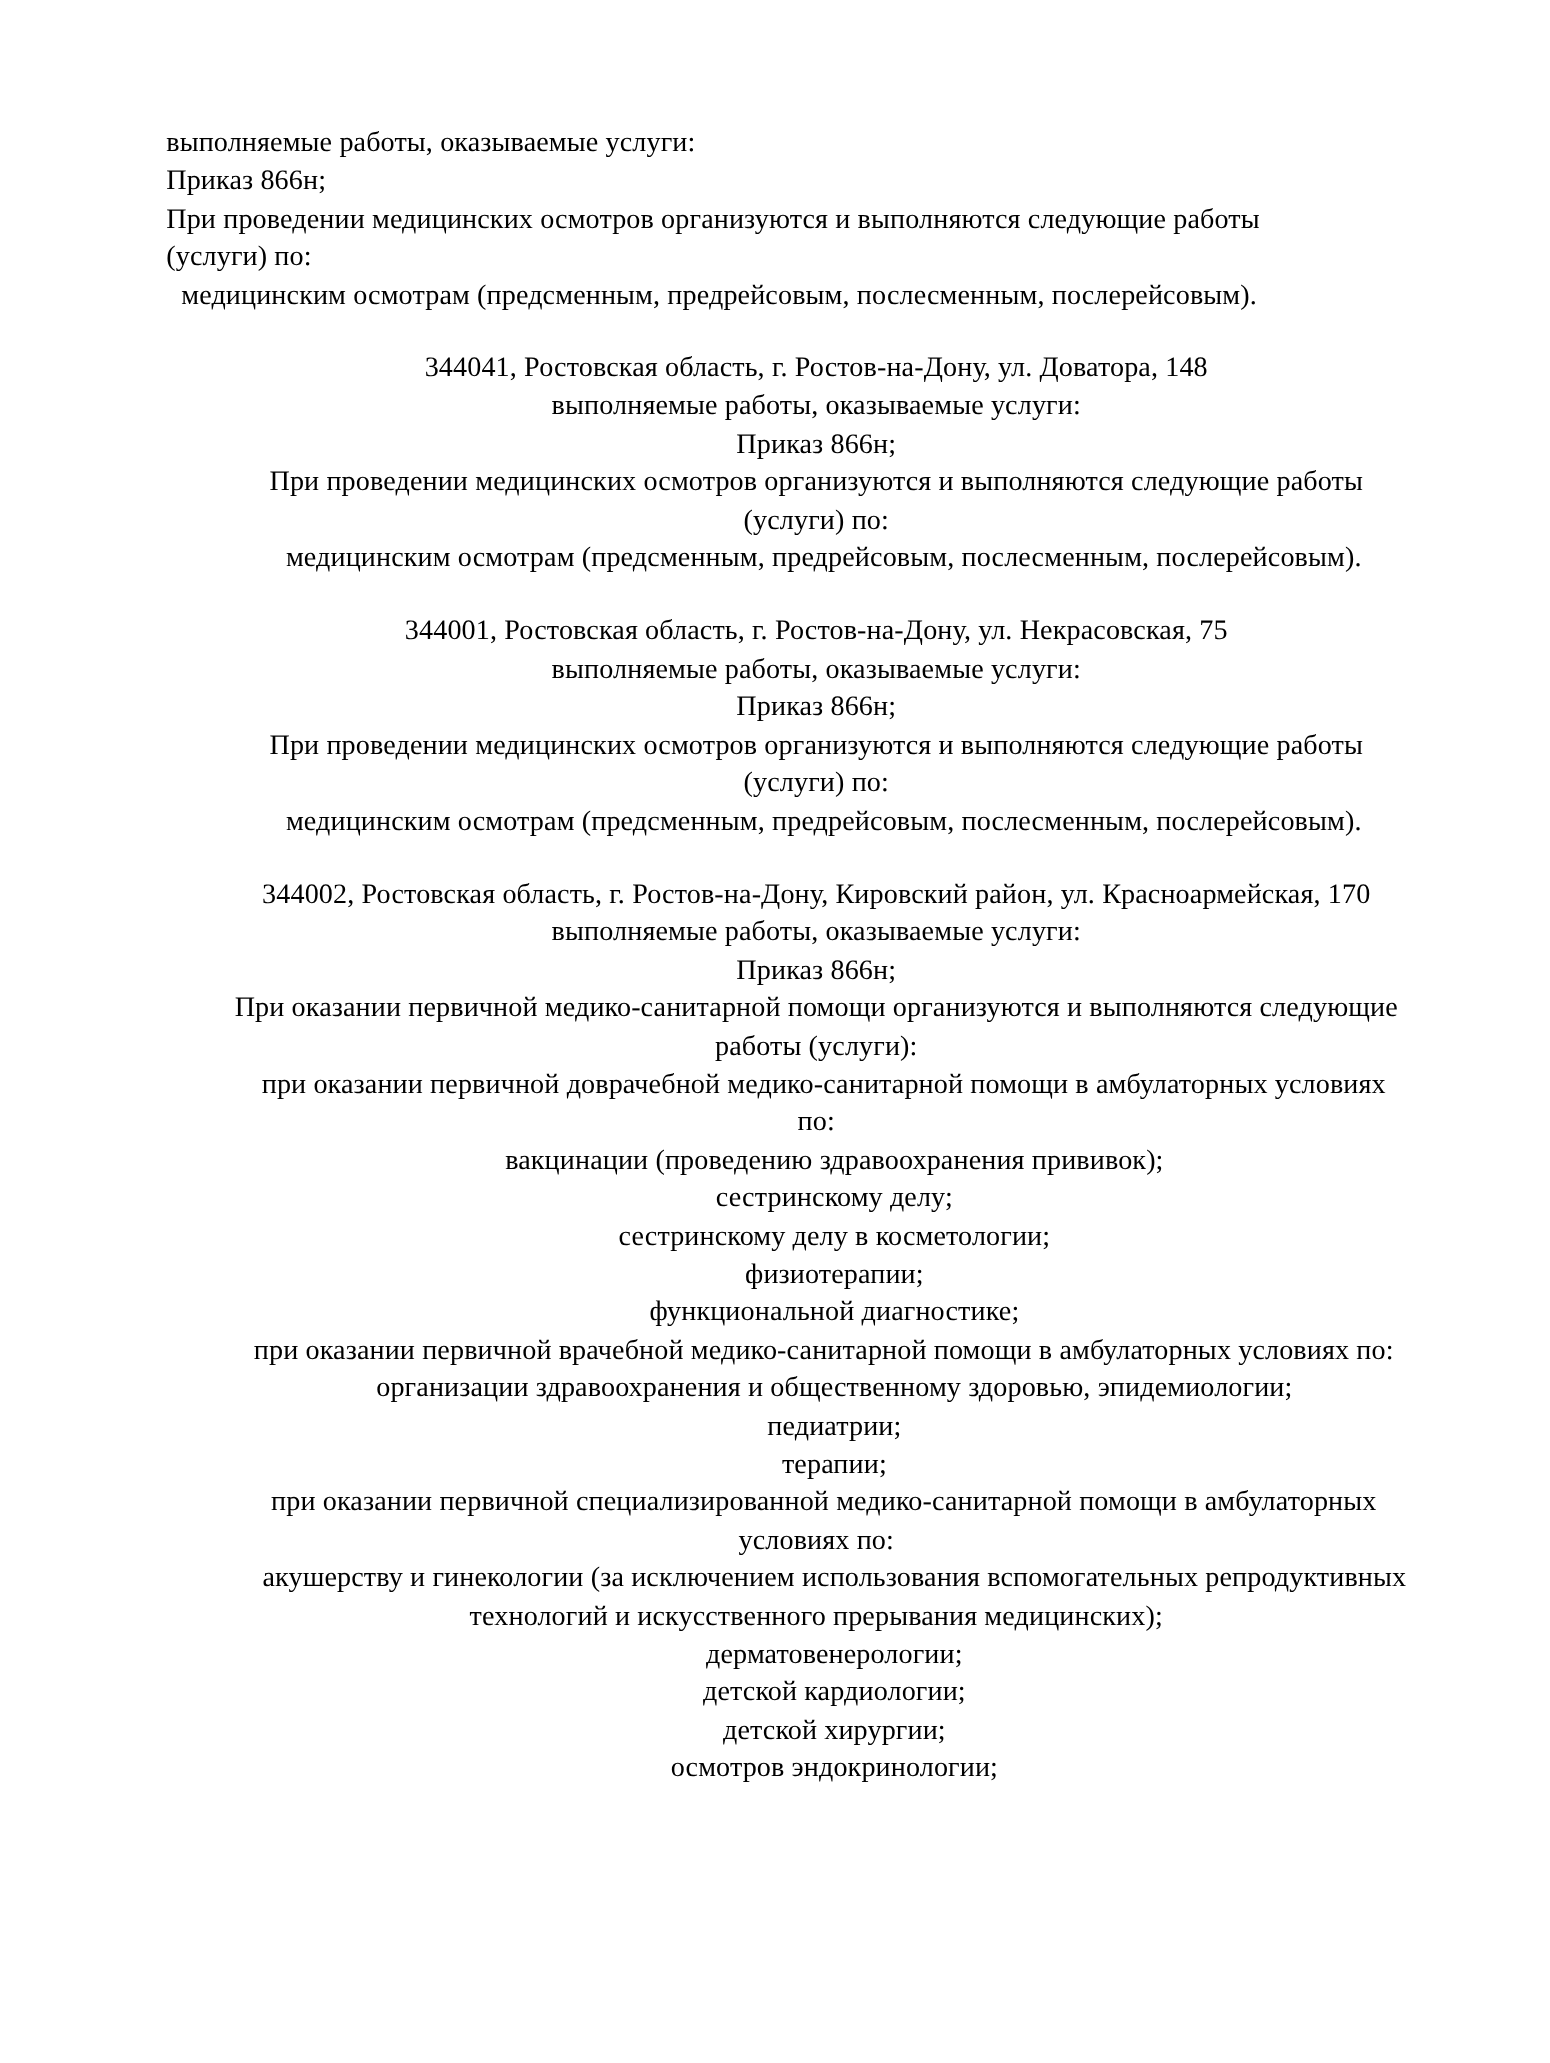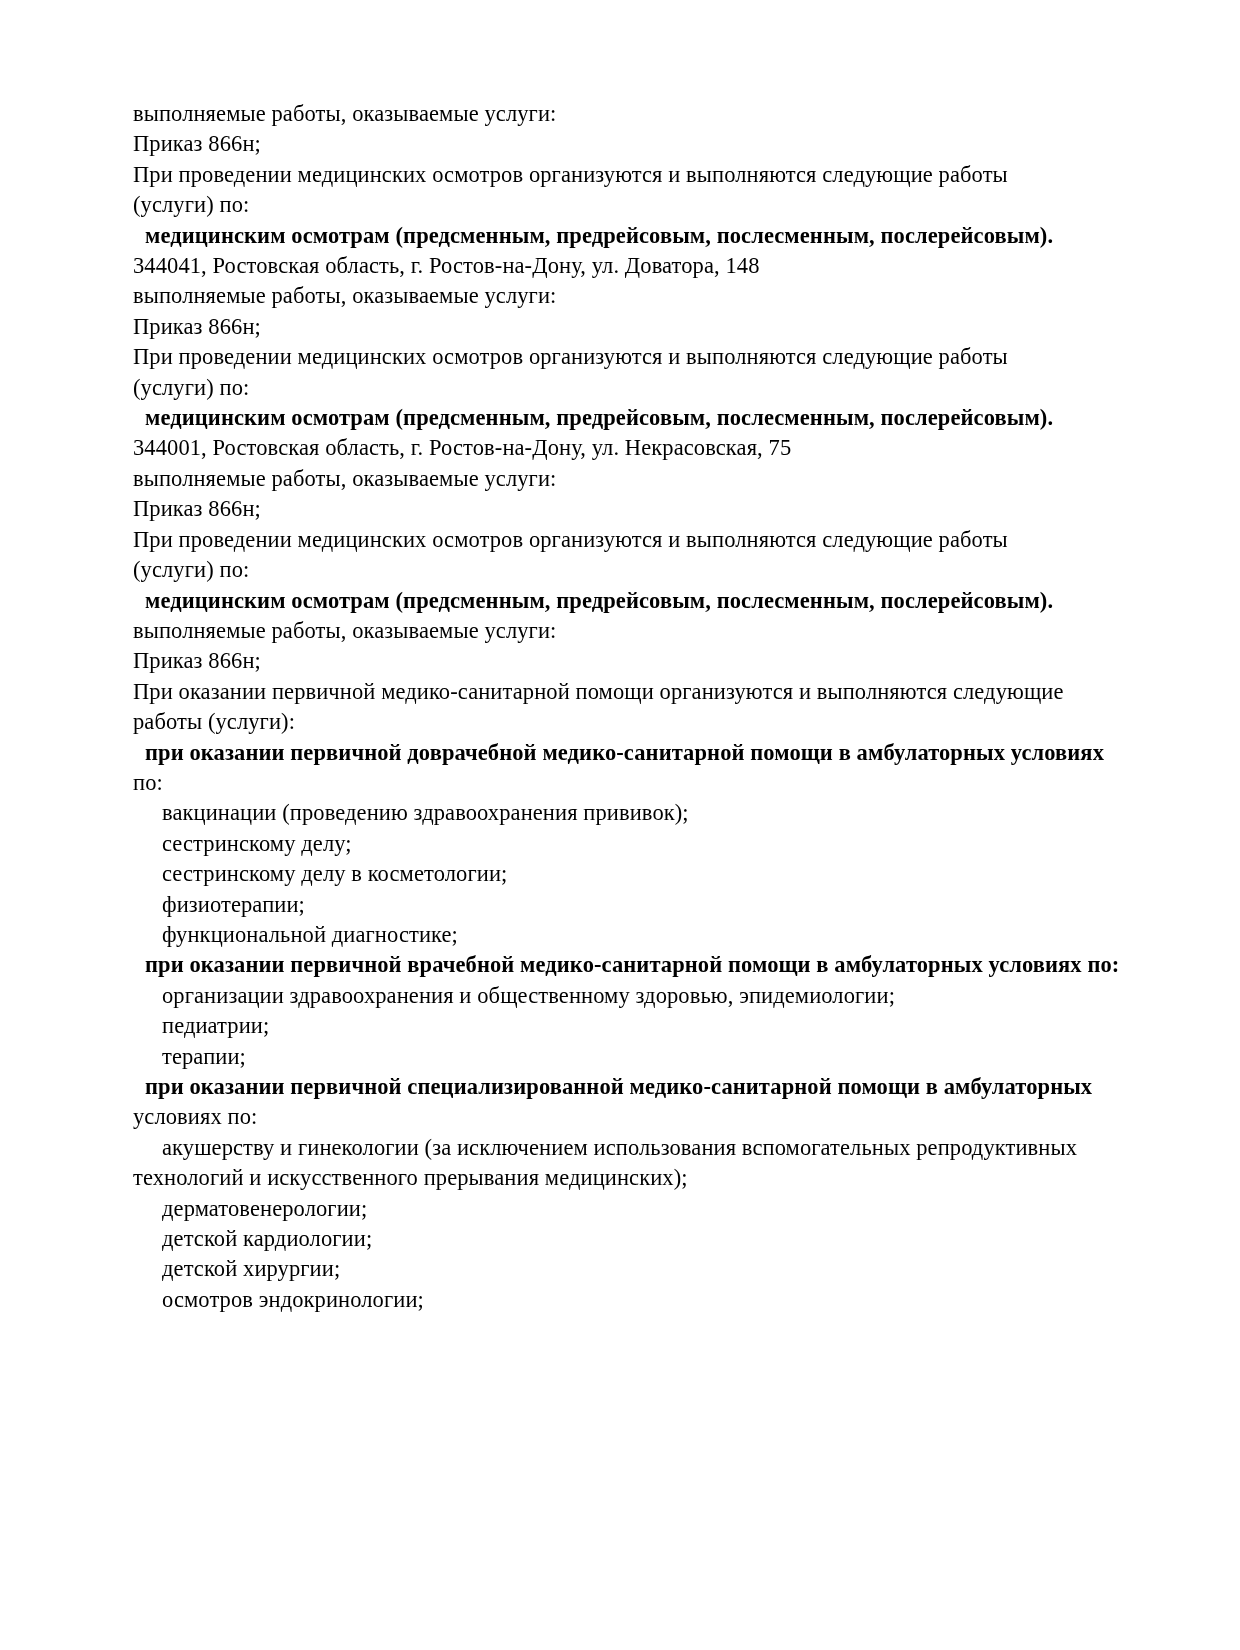--- a/index.html
+++ b/index.html
@@ -23,26 +23,28 @@
   .content {
     position: absolute;
     left: 133px;
     top: 99px;
     width: 1040px;
     font-size: 22.5px;
     line-height: 30.4px;
     letter-spacing: 0.1px;
   }
   .section + .section {
+    margin-top: 28px; 
+    text-align: center;
   }
   .line {
     white-space: nowrap;
   }
   .indent-0 { padding-left: 0; }
-  .indent-1 { padding-left: 12px; font-weight: bold; }
+  .indent-1 { padding-left: 12px; }
   .indent-2 { padding-left: 29px; }
 </style>
 </head>
 <body>
 
 <div class="page" style="background: rgb(255, 255, 255); color: rgb(0, 0, 0);">
   <div class="content" id="doc-content">
       <div class="section">
         <div class="line indent-0">выполняемые работы, оказываемые услуги:</div>
         <div class="line indent-0">Приказ 866н;</div>
@@ -60,20 +62,21 @@
       </div>
       <div class="section">
         <div class="line indent-0">344001, Ростовская область, г. Ростов-на-Дону, ул. Некрасовская, 75</div>
         <div class="line indent-0">выполняемые работы, оказываемые услуги:</div>
         <div class="line indent-0">Приказ 866н;</div>
         <div class="line indent-0">При проведении медицинских осмотров организуются и выполняются следующие работы</div>
         <div class="line indent-0">(услуги) по:</div>
         <div class="line indent-1">медицинским осмотрам (предсменным, предрейсовым, послесменным, послерейсовым).</div>
       </div>
       <div class="section">
+        <div class="line indent-0">344002, Ростовская область, г. Ростов-на-Дону, Кировский район, ул. Красноармейская, 170</div>
         <div class="line indent-0">выполняемые работы, оказываемые услуги:</div>
         <div class="line indent-0">Приказ 866н;</div>
         <div class="line indent-0">При оказании первичной медико-санитарной помощи организуются и выполняются следующие</div>
         <div class="line indent-0">работы (услуги):</div>
         <div class="line indent-1">при оказании первичной доврачебной медико-санитарной помощи в амбулаторных условиях</div>
         <div class="line indent-0">по:</div>
         <div class="line indent-2">вакцинации (проведению здравоохранения прививок);</div>
         <div class="line indent-2">сестринскому делу;</div>
         <div class="line indent-2">сестринскому делу в косметологии;</div>
         <div class="line indent-2">физиотерапии;</div>

